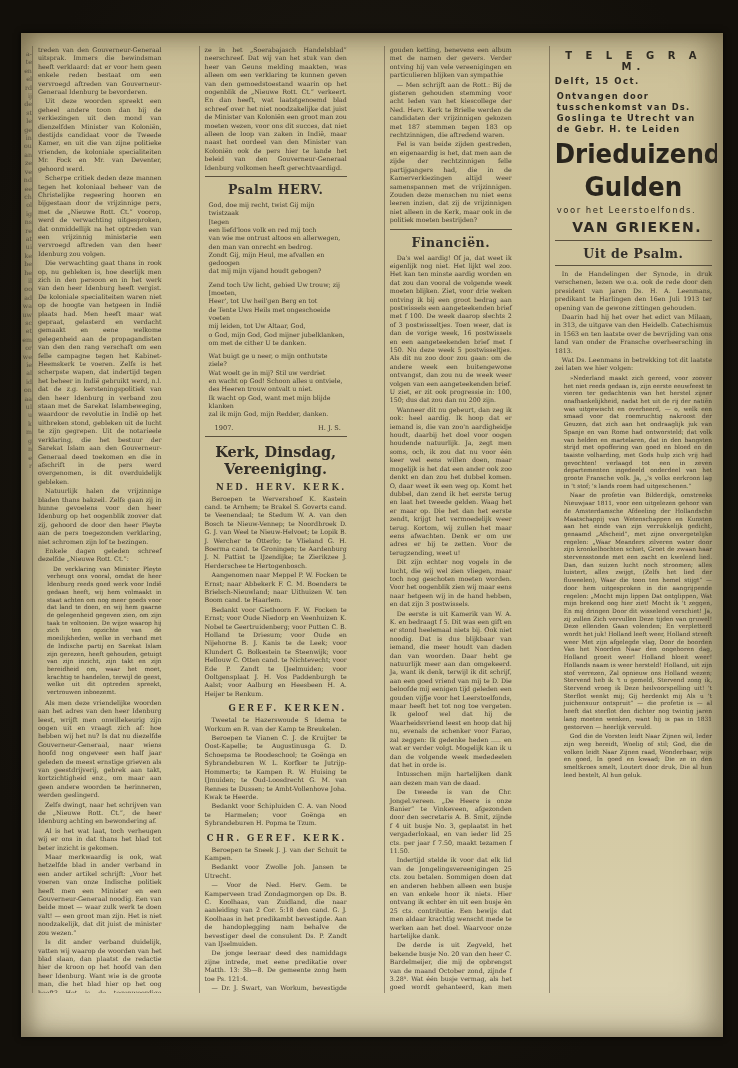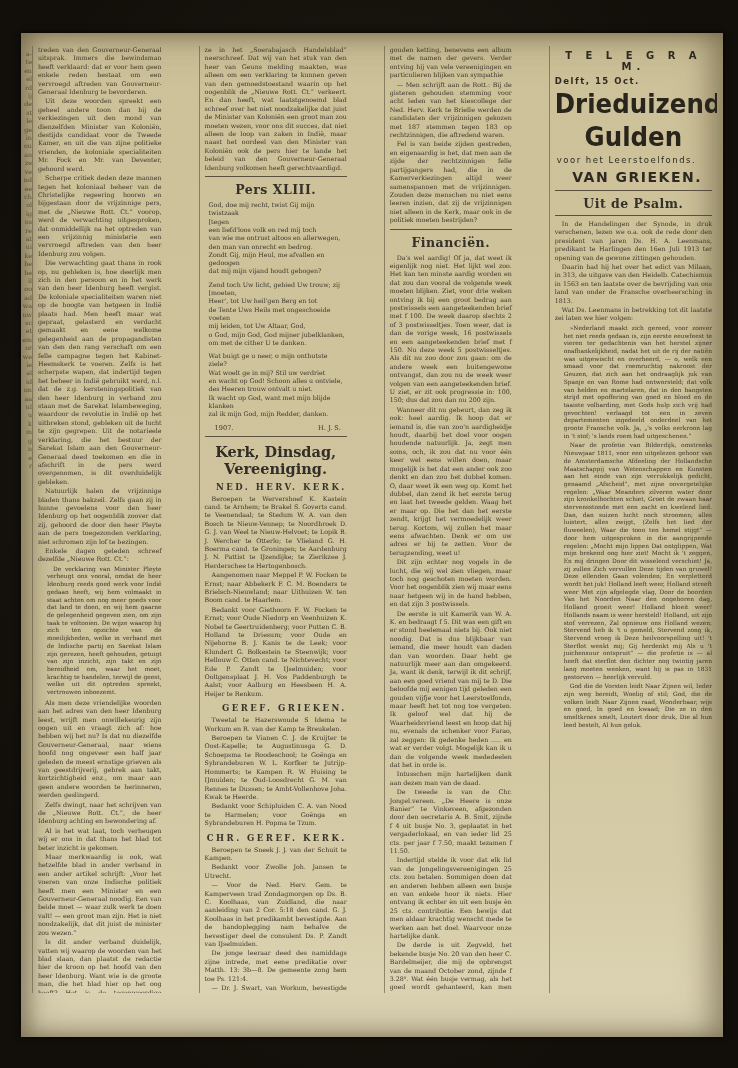--- a/index.html
+++ b/index.html
@@ -120,21 +120,21 @@
           <p class="p">Zelfs dwingt, naar het schrijven van de „Nieuwe Rott. Ct.”, de heer Idenburg achting en bewondering af.</p>
           <p class="p">Al is het wat laat, toch verheugen wij er ons in dat thans het blad tot beter inzicht is gekomen.</p>
           <p class="p">Maar merkwaardig is ook, wat hetzelfde blad in ander verband in een ander artikel schrijft: „Voor het voeren van onze Indische politiek heeft men een Minister en een Gouverneur-Generaal noodig. Een van beide moet — waar zulk werk te doen valt! — een groot man zijn. Het is niet noodzakelijk, dat dit juist de minister zou wezen.”</p>
           <p class="p">Is dit ander verband duidelijk, vatten wij waarop de woorden van het blad slaan, dan plaatst de redactie hier de kroon op het hoofd van den heer Idenburg. Want wie is de groote man, die het blad hier op het oog heeft? Het is de tegenwoordige Gouverneur-Generaal. De „Nieuwe Rott. Ct.” weet wel, dat de persoon van Mr. Pleyte niet van veel beteekenis is.</p>
           <p class="p">Omtrent Mr. Pleyte, den nieuwen minister van Koloniën, schreef de heer van Geuns in het „Soerabajasch Handelsblad”:</p>
           <p class="pq">Mr. Pleyte is te kwalificeeren als een gewoon advocaat, wel practisch en goed van den tongriem gesneden, maar zonder gezag onder zijn confrères. Tevergeefs zoekt men in de koloniale periodieken naar verhandelingen uit zijne pen gevloeid; hij heeft zich beijverd in de advocatuur te Semarang met den aanhang van een reeks commissariaten, een fortuin bijeen te garen en zich de oppervlakkige kennis van Indië te verwerven, welke het deel is van dengene, die zich koloniale wetenschap heeft toegevoegd, gezien door geen andere kanalen dan door die van het bedrijf en van socialen omgang.</p>
         </div>
       <div class="col col2">
           <p class="pnoind">ze in het „Soerabajasch Handelsblad” neerschreef. Dat wij van het stuk van den heer van Geuns melding maakten, was alleen om een verklaring te kunnen geven van den gemoedstoestand waarin op het oogenblik de „Nieuwe Rott. Ct.” verkeert. En dan heeft, wat laatstgenoemd blad schreef over het niet noodzakelijke dat juist de Minister van Koloniën een groot man zou moeten wezen, voor ons dit succes, dat niet alleen de loop van zaken in Indië, maar naast het oordeel van den Minister van Koloniën ook de pers hier te lande het beleid van den Gouverneur-Generaal Idenburg volkomen heeft gerechtvaardigd.</p>
           <div class="rule"></div>
-          <h3 class="hart">Pers XLIII.</h3>
+          <h3 class="hart">Psalm HERV.</h3>
           <div class="verse">God, doe mij recht, twist Gij mijn twistzaak
 [tegen
 een liefd'loos volk en red mij toch
 van wie me ontrust altoos en allerwegen,
 den man van onrecht en bedrog.
 Zondt Gij, mijn Heul, me afvallen en gedoogen
 dat mij mijn vijand houdt gebogen?</div>
           <div class="verse">Zend toch Uw licht, gebied Uw trouw; zij
 [moeten,
 Heer', tot Uw heil'gen Berg en tot
@@ -151,21 +151,21 @@
           <div class="sigsplit">
             <span>1907.</span>
             <span>H. J. S.</span>
           </div>
           <div class="rule"></div>
           <h2 class="hbig">Kerk, Dinsdag, Vereeniging.</h2>
           <h4 class="hsub">NED. HERV. KERK.</h4>
           <p class="p">Beroepen te Wervershoef K. Kastein cand. te Arnhem; te Brakel S. Goverts cand. te Veenendaal; te Stedum W. A. van den Bosch te Nieuw-Vennep; te Noordbroek D. G. J. van Weel te Nieuw-Helvoet; te Lopik B. J. Wercher te Otterlo; te Vlieland G. H. Boerma cand. te Groningen; te Aardenburg J. N. Pattist te IJzendijke; te Zierikzee J. Herderschee te Hertogenbosch.</p>
           <p class="p">Aangenomen naar Meppel P. W. Focken te Ernst; naar Abbekerk F. C. M. Boenders te Brielsch-Nieuwland; naar Uithuizen W. ten Boom cand. te Haarlem.</p>
           <p class="p">Bedankt voor Giethoorn F. W. Focken te Ernst; voor Oude Niedorp en Veenhuizen K. Nobel te Geertruidenberg; voor Putten C. B. Holland te Driesum; voor Oude en Nijehorne B. J. Kanis te de Leek; voor Klundert G. Bolkestein te Steenwijk; voor Hellouw C. Otten cand. te Nichtevecht; voor Ede P. Zandt te IJselmuiden; voor Ooltgensplaat J. H. Vos Paddenburgh te Aalst; voor Aalburg en Heesbeen H. A. Heijer te Renkum.</p>
-          <h4 class="hsub">GEREF. GRIEKEN.</h4>
+          <h4 class="hsub">GEREF. KERKEN.</h4>
           <p class="p">Tweetal te Hazerswoude S Idema te Workum en R. van der Kamp te Breukelen.</p>
           <p class="p">Beroepen te Vianen C. J. de Kruijter te Oost-Kapelle; te Augustinusga G. D. Schoepsma te Roodeschool; te Goënga en Sybrandeburen W. L. Korfker te Jutrijp-Hommerts; te Kampen R. W. Huising te IJmuiden; te Oud-Loosdrecht G. M. van Rennes te Dussen; te Ambt-Vollenhove Joha. Kwak te Heerde.</p>
           <p class="p">Bedankt voor Schipluiden C. A. van Nood te Harmelen; voor Goënga en Sybrandeburen H. Popma te Tzum.</p>
           <h4 class="hsub">CHR. GEREF. KERK.</h4>
           <p class="p">Beroepen te Sneek J. J. van der Schuit te Kampen.</p>
           <p class="p">Bedankt voor Zwolle Joh. Jansen te Utrecht.</p>
           <p class="p">— Voor de Ned. Herv. Gem. te Kamperveen trad Zondagmorgen op Ds. B. C. Koolhaas, van Zuidland, die naar aanleiding van 2 Cor. 5:18 den cand. G. J. Koolhaas in het predikambt bevestigde. Aan de handoplegging nam behalve de bevestiger deel de consulent Ds. P. Zandt van IJselmuiden.</p>
           <p class="p">De jonge leeraar deed des namiddags zijne intrede, met eene predikatie over Matth. 13: 3b—8. De gemeente zong hem toe Ps. 121:4.</p>
           <p class="p">— Dr. J. Swart, van Workum, bevestigde Zondag met eene predikatie over 2 Tim. 4:22 Ds. C. v. d. Ende, van 't Woud bij Delft overgekomen, in de Ned. Herv. Gem. te Workum. De nieuwe leeraar predikte over Col. 1:27b—28. Na de predikatie zong de gemeente hem toe Psalm 134:3.</p>
           <p class="p">— Ingeleid tot zijn dienstwerk door Ds. B. Batelaan, van Ouderkerk a/d IJssel, naar aanleiding van Openbaring van Johannes 2:1b, deed Zondag Ds. P. Kruyt, van Zegveld, zijne intrede in de Ned. Herv. Gem. te Gouderak, met eene predikatie over Jesaja 55:1. De gemeente zong den tot haar overgekomen leeraar Psalm 134:3 toe.</p>
@@ -184,20 +184,21 @@
           <p class="p">Intusschen mijn hartelijken dank aan dezen man van de daad.</p>
           <p class="p">De tweede is van de Chr. Jongel.vereen. „De Heere is onze Banier” te Vinkeveen, afgezonden door den secretaris A. B. Smit, zijnde f 4 uit busje No. 3, geplaatst in het vergaderlokaal, en van ieder lid 25 cts. per jaar f 7.50, maakt tezamen f 11.50.</p>
           <p class="p">Indertijd stelde ik voor dat elk lid van de Jongelingsvereenigingen 25 cts. zou betalen. Sommigen doen dat en anderen hebben alleen een busje en van enkele hoor ik niets. Hier ontvang ik echter èn uit een busje èn 25 cts. contributie. Een bewijs dat men aldaar krachtig wenscht mede te werken aan het doel. Waarvoor onze hartelijke dank.</p>
           <p class="p">De derde is uit Zegveld, het bekende busje No. 20 van den heer C. Bardelmeijer, die mij de opbrengst van de maand October zond, zijnde f 3.28⁵. Wat één busje vermag, als het goed wordt gehanteerd, kan men hieruit zien. Zoo ten ruwste opgeteld blijkt dat alleen met dit busje reeds een bedrag van meer dan f 150 is bijeengebracht. Niet allen zijn in de gelegenheid het zoover te brengen. Maar toch, als ik mijn contrôleboekje eens nazie, dan zijn er die ongeveer 2 jaar geleden een busje gehad hebben en achter wier namen alles nog blanco staat. Op een andere gelegenheid moet ik het daar toch eens over hebben.</p>
           <p class="p">Er zijn nu nog wel verschillende berichten over nieuwe leden, jaarlijksche bijdragen enz.; die zal ik echter voor de volgende week bewaren in de verwachting dat daar dan nog wel iets bij zal komen.</p>
         </div>
       <div class="col col4">
         <div class="telegram">
           <div class="tg-title">T E L E G R A M.</div>
           <div class="tg-date">Delft, 15 Oct.</div>
+          <div class="tg-body">Ontvangen door tusschenkomst van Ds. Goslinga te Utrecht van de Gebr. H. te Leiden</div>
           <div class="tg-amount">Drieduizend Gulden</div>
           <div class="tg-purpose">voor het Leerstoelfonds.</div>
           <div class="tg-sig">VAN GRIEKEN.</div>
         </div>
         <div>
             <div class="rule"></div>
             <h3 class="hart">Uit de Psalm.</h3>
             <div class="rule"></div>
             <p class="p">In de Handelingen der Synode, in druk verschenen, lezen we o.a. ook de rede door den president van jaren Ds. H. A. Leenmans, predikant te Harlingen den 16en Juli 1913 ter opening van de gewone zittingen gehouden.</p>
             <p class="p">Daarin had hij het over het edict van Milaan, in 313, de uitgave van den Heidelb. Catechismus in 1563 en ten laatste over de bevrijding van ons land van onder de Fransche overheersching in 1813.</p>

